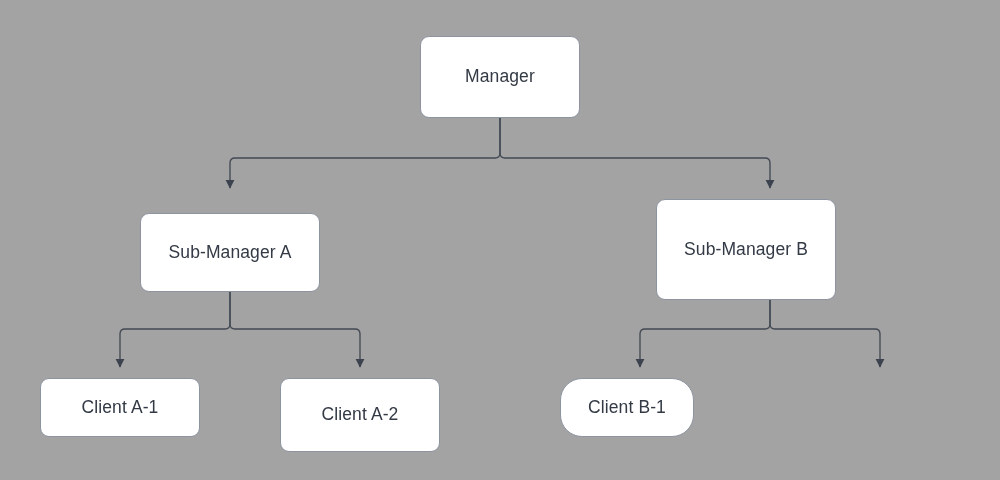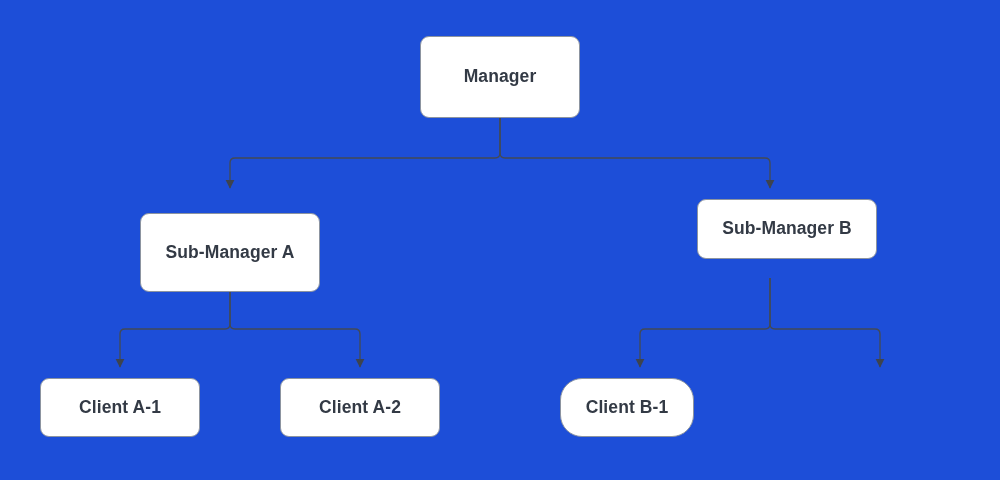--- a/index.html
+++ b/index.html
@@ -10,22 +10,21 @@
   body {
     width: 1000px;
     height: 480px;
     font-family: "Liberation Sans", sans-serif;
     overflow: hidden;
   }
   #canvas {
     position: relative;
     width: 1000px;
     height: 480px;
-    background: #1d4ed8;
-    font-weight: bold;
+    background: #a3a3a3;
   }
   #edges {
     position: absolute;
     left: 0;
     top: 0;
     width: 1000px;
     height: 480px;
     pointer-events: none;
   }
   .node {
@@ -78,29 +77,29 @@
   </svg>
 
   <div class="node" style="left:420px; top:36px; width:160px; height:82px;">
     <span class="node-label">Manager</span>
   </div>
 
   <div class="node" style="left:140px; top:213px; width:180px; height:79px;text-align:right;">
     <span class="node-label">Sub-Manager A</span>
   </div>
 
-  <div class="node" style="left:697px; top:199px; width:180px; height:60px;">
+  <div class="node" style="left:656px; top:199px; width:180px; height:101px;">
     <span class="node-label">Sub-Manager B</span>
   </div>
 
   <div class="node" style="left:40px; top:378px; width:160px; height:59px;text-align:right;">
     <span class="node-label">Client A-1</span>
   </div>
 
-  <div class="node" style="left:280px; top:378px; width:160px; height:59px;">
+  <div class="node" style="left:280px; top:378px; width:160px; height:74px;">
     <span class="node-label">Client A-2</span>
   </div>
 
   <div class="node" style="left:560px; top:378px; width:134px; height:59px;border-radius:22px;">
     <span class="node-label">Client B-1</span>
   </div>
 
 
 </div>
 

